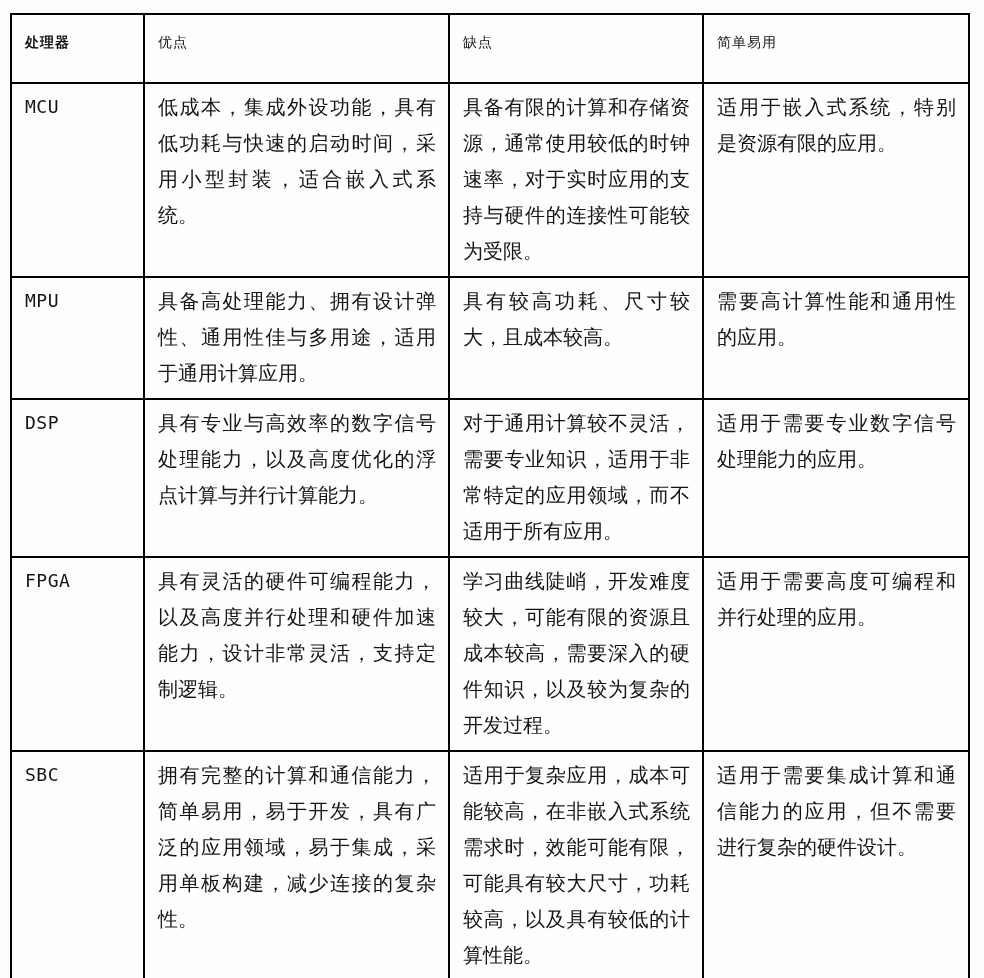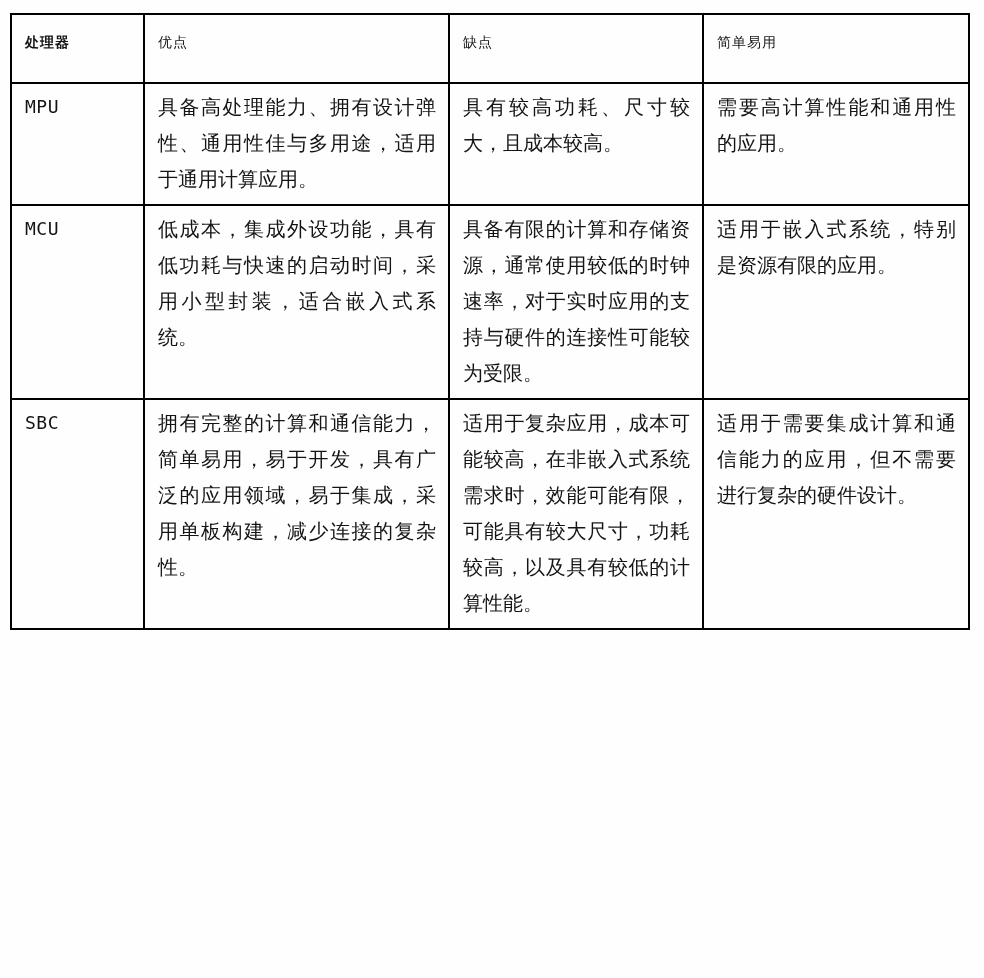--- a/index.html
+++ b/index.html
@@ -72,30 +72,42 @@
     <thead>
       <tr>
         <th class="proc-head">处理器</th>
         <th>优点</th>
         <th>缺点</th>
         <th>简单易用</th>
       </tr>
     </thead>
     <tbody>
       <tr>
+        <td class="code">MCU</td>
+        <td>低成本，集成外设功能，具有低功耗与快速的启动时间，采用小型封装，适合嵌入式系统。</td>
+        <td>具备有限的计算和存储资源，通常使用较低的时钟速率，对于实时应用的支持与硬件的连接性可能较为受限。</td>
+        <td>适用于嵌入式系统，特别是资源有限的应用。</td>
+      </tr>
+      <tr>
         <td class="code">MPU</td>
         <td>具备高处理能力、拥有设计弹性、通用性佳与多用途，适用于通用计算应用。</td>
         <td>具有较高功耗、尺寸较大，且成本较高。</td>
         <td>需要高计算性能和通用性的应用。</td>
       </tr>
       <tr>
-        <td class="code">MCU</td>
-        <td>低成本，集成外设功能，具有低功耗与快速的启动时间，采用小型封装，适合嵌入式系统。</td>
-        <td>具备有限的计算和存储资源，通常使用较低的时钟速率，对于实时应用的支持与硬件的连接性可能较为受限。</td>
-        <td>适用于嵌入式系统，特别是资源有限的应用。</td>
+        <td class="code">DSP</td>
+        <td>具有专业与高效率的数字信号处理能力，以及高度优化的浮点计算与并行计算能力。</td>
+        <td>对于通用计算较不灵活，需要专业知识，适用于非常特定的应用领域，而不适用于所有应用。</td>
+        <td>适用于需要专业数字信号处理能力的应用。</td>
+      </tr>
+      <tr>
+        <td class="code">FPGA</td>
+        <td>具有灵活的硬件可编程能力，以及高度并行处理和硬件加速能力，设计非常灵活，支持定制逻辑。</td>
+        <td>学习曲线陡峭，开发难度较大，可能有限的资源且成本较高，需要深入的硬件知识，以及较为复杂的开发过程。</td>
+        <td>适用于需要高度可编程和并行处理的应用。</td>
       </tr>
       <tr>
         <td class="code">SBC</td>
         <td>拥有完整的计算和通信能力，简单易用，易于开发，具有广泛的应用领域，易于集成，采用单板构建，减少连接的复杂性。</td>
         <td>适用于复杂应用，成本可能较高，在非嵌入式系统需求时，效能可能有限，可能具有较大尺寸，功耗较高，以及具有较低的计算性能。</td>
         <td>适用于需要集成计算和通信能力的应用，但不需要进行复杂的硬件设计。</td>
       </tr>
     </tbody>
   </table>
 </div>

